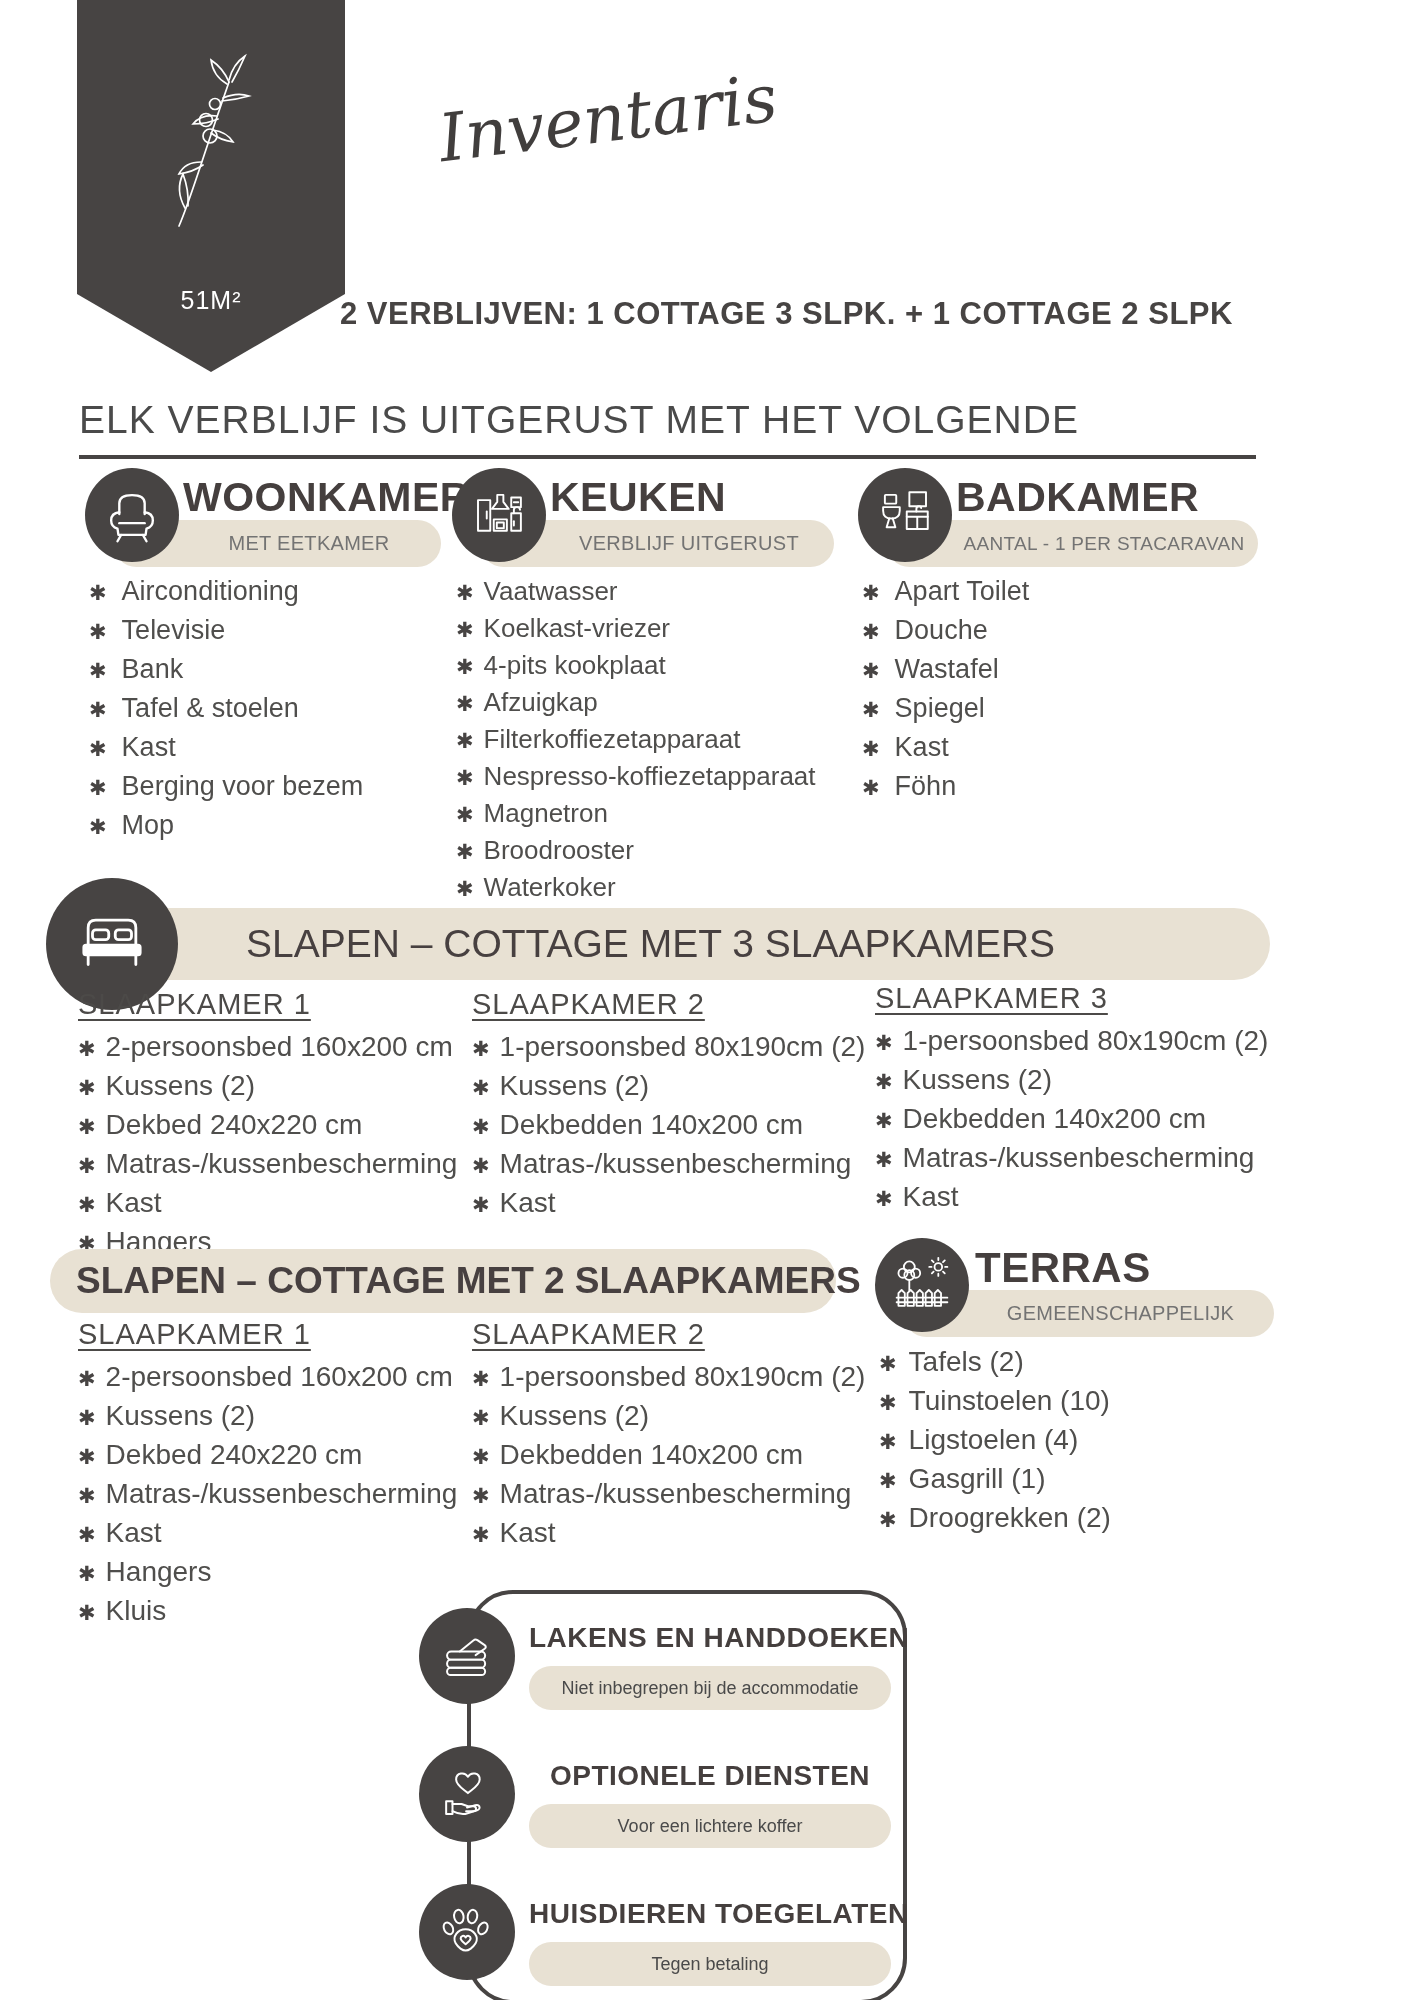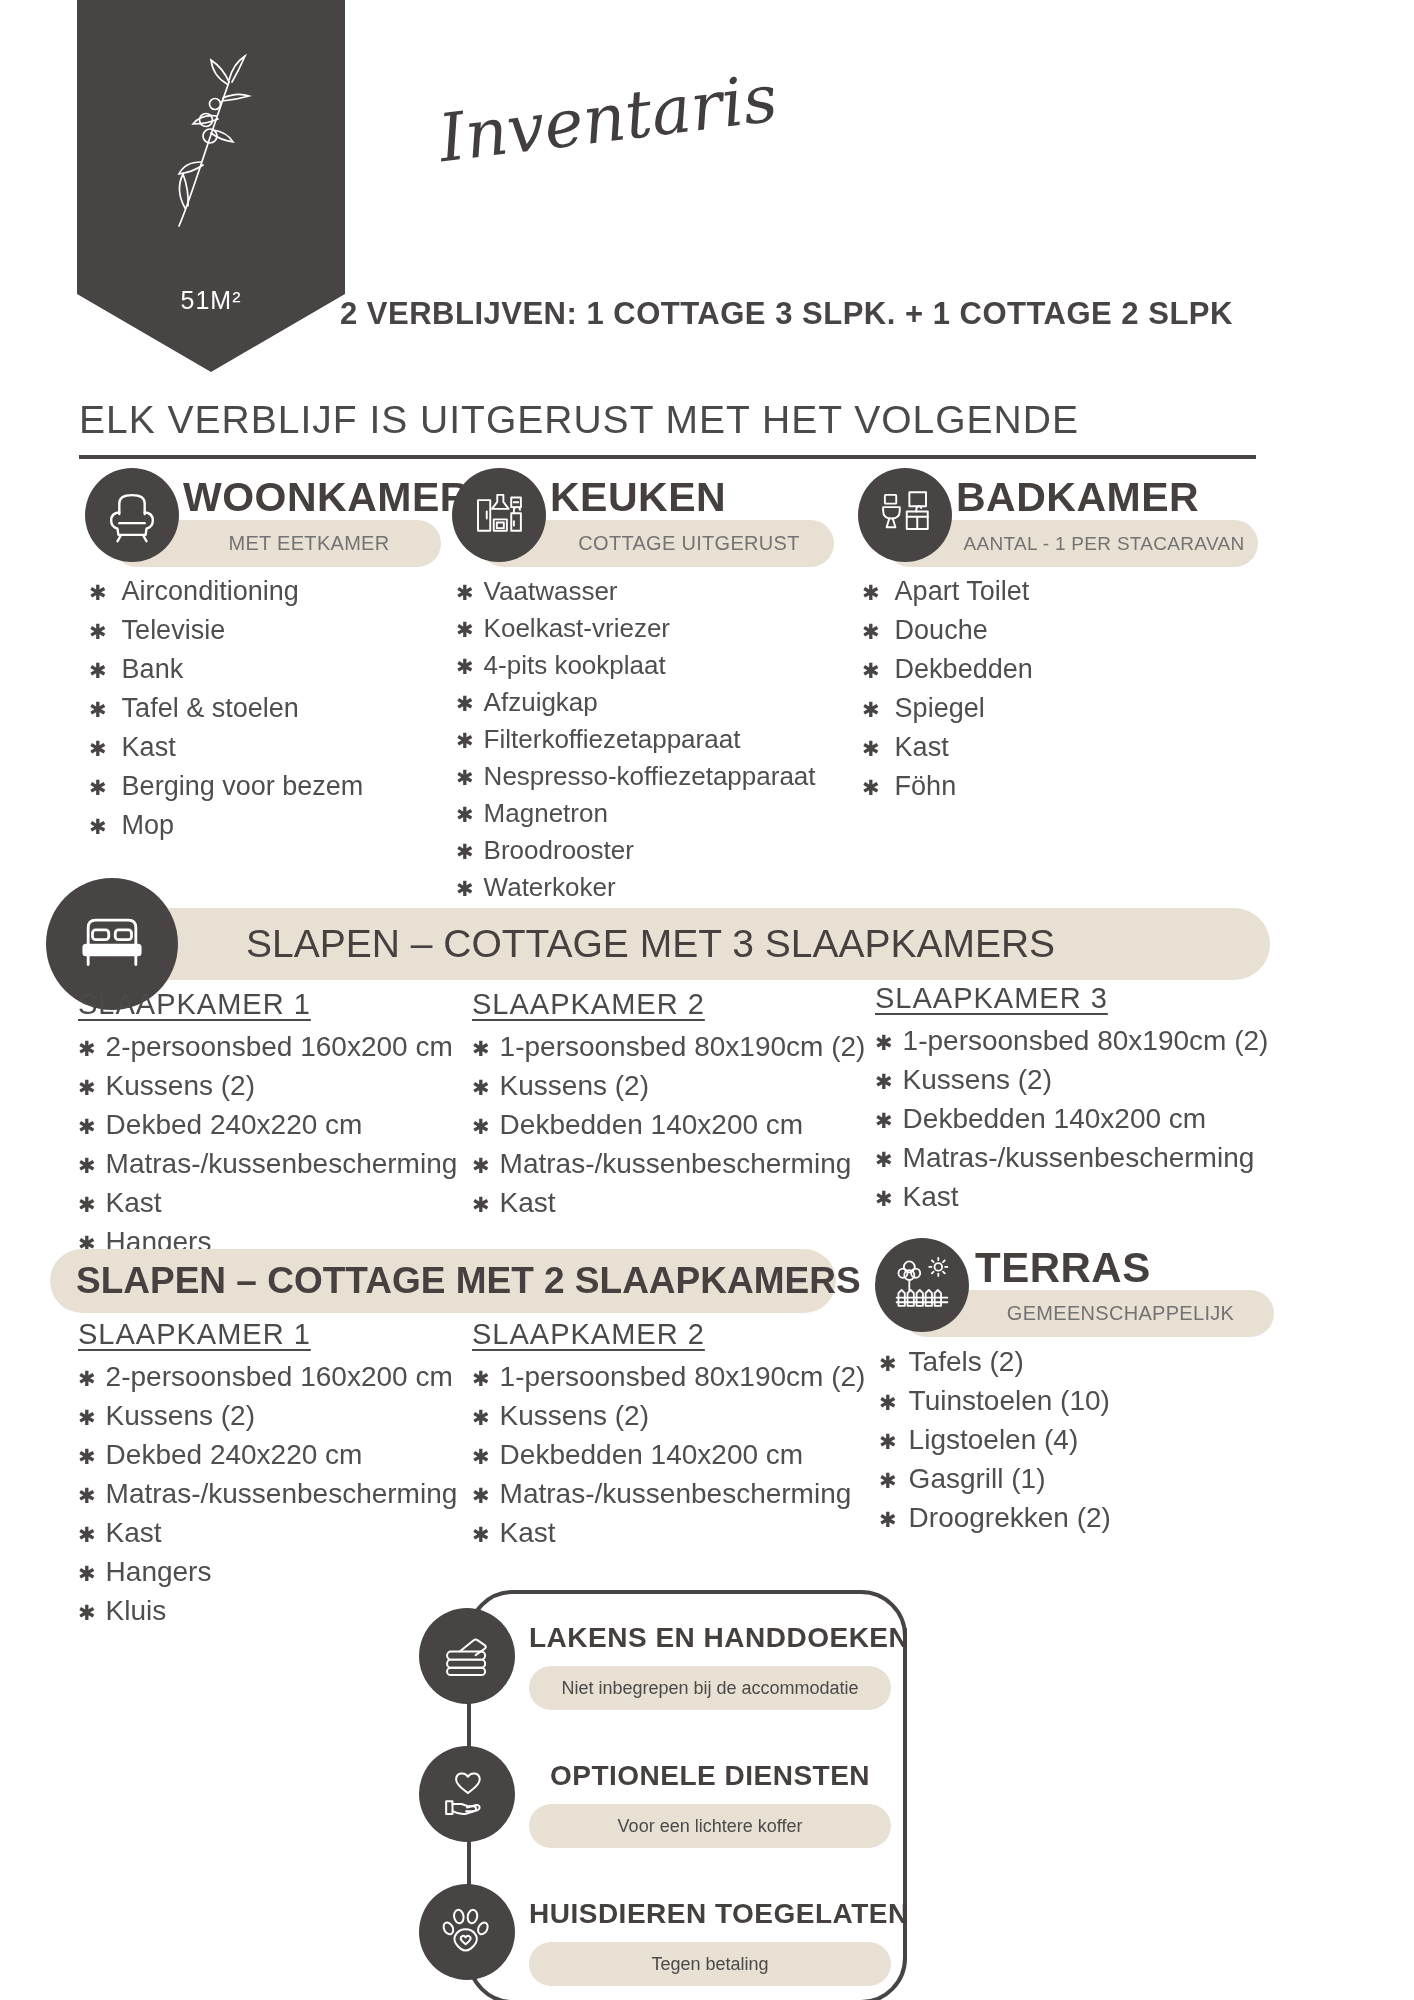--- a/index.html
+++ b/index.html
@@ -160,21 +160,21 @@
         </li>
         <li>
           <span class="bullet">✱</span>
           <span>Mop</span>
         </li>
       </ul>
   </div>
 
   <div class="amenity" id="sec-keuken">
     <div class="head">
-      <div class="pill">COTTAGE UITGERUST</div>
+      <div class="pill">VERBLIJF UITGERUST</div>
       <div class="circle">
         <svg width="56" height="56" viewBox="0 0 64 64" fill="none" stroke="#fff" stroke-width="2.2" stroke-linecap="round" stroke-linejoin="round">
           <rect x="8" y="15" width="14" height="35"></rect>
           <path d="M18 28 v8"></path>
           <path d="M30 9 h7 v8 l6 8 h-19 l6-8 z M30 9 v8"></path>
           <rect x="46" y="12" width="11" height="11"></rect>
             <path d="M49 17.5 h5"></path>
           <rect x="26" y="37" width="15" height="13"></rect>
             <rect x="29.5" y="40.5" width="8" height="6.5"></rect>
           <rect x="46" y="30" width="11" height="20"></rect>
@@ -248,21 +248,21 @@
         <li>
           <span class="bullet">✱</span>
           <span>Apart Toilet</span>
         </li>
         <li>
           <span class="bullet">✱</span>
           <span>Douche</span>
         </li>
         <li>
           <span class="bullet">✱</span>
-          <span>Dekbedden</span>
+          <span>Wastafel</span>
         </li>
         <li>
           <span class="bullet">✱</span>
           <span>Spiegel</span>
         </li>
         <li>
           <span class="bullet">✱</span>
           <span>Kast</span>
         </li>
         <li>

